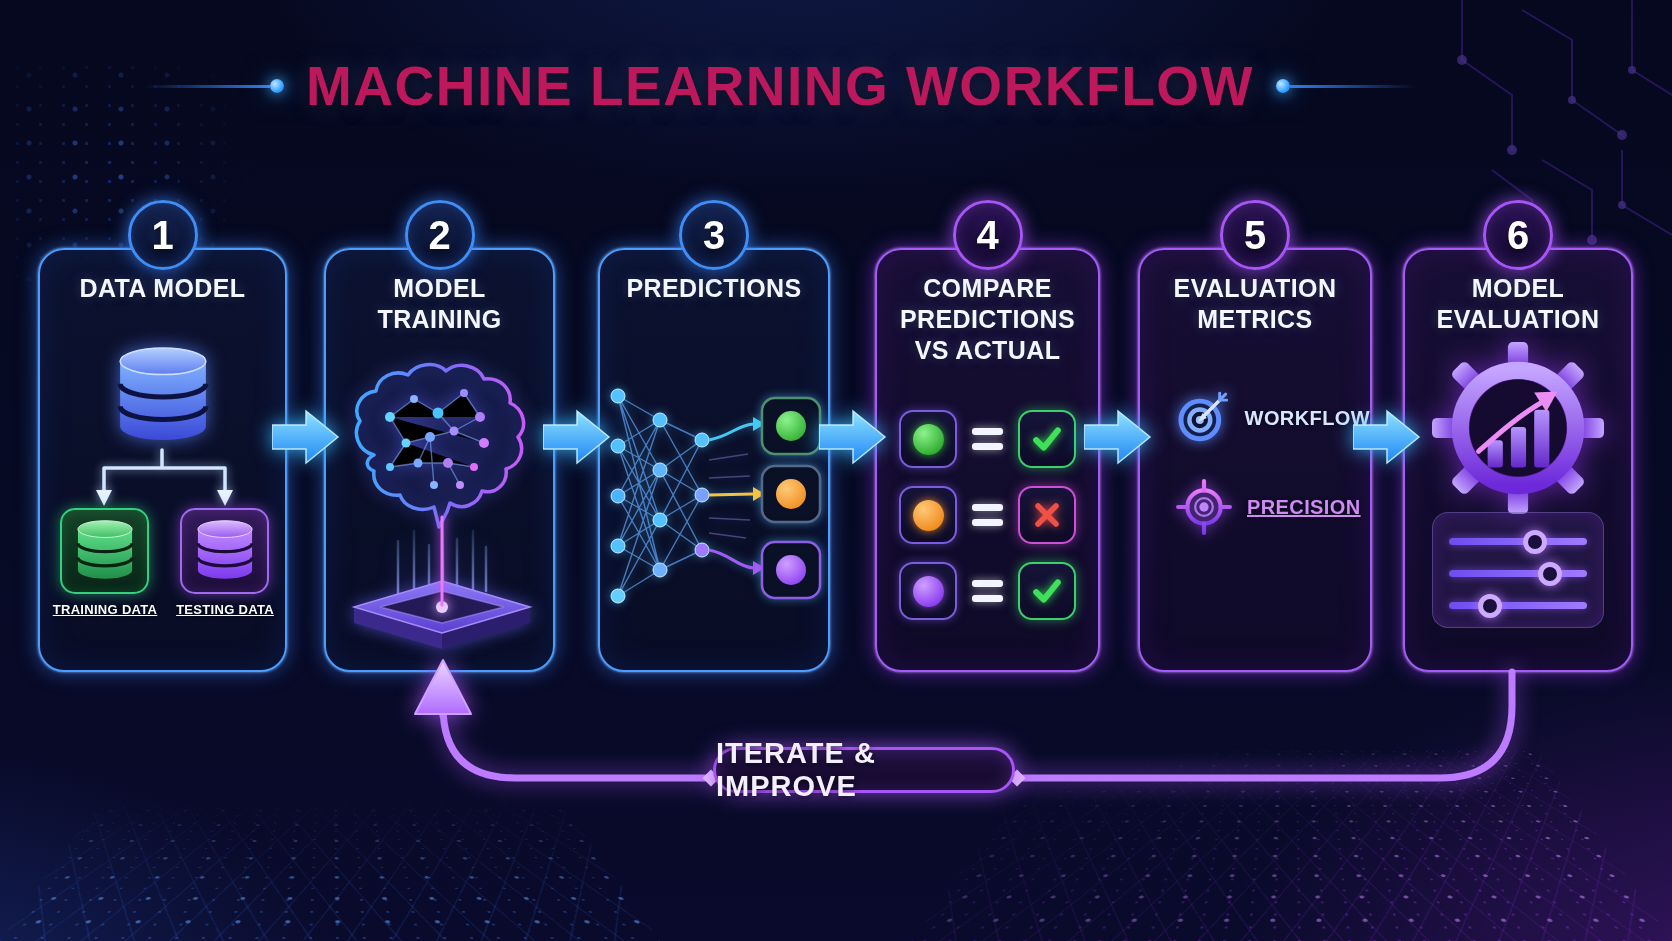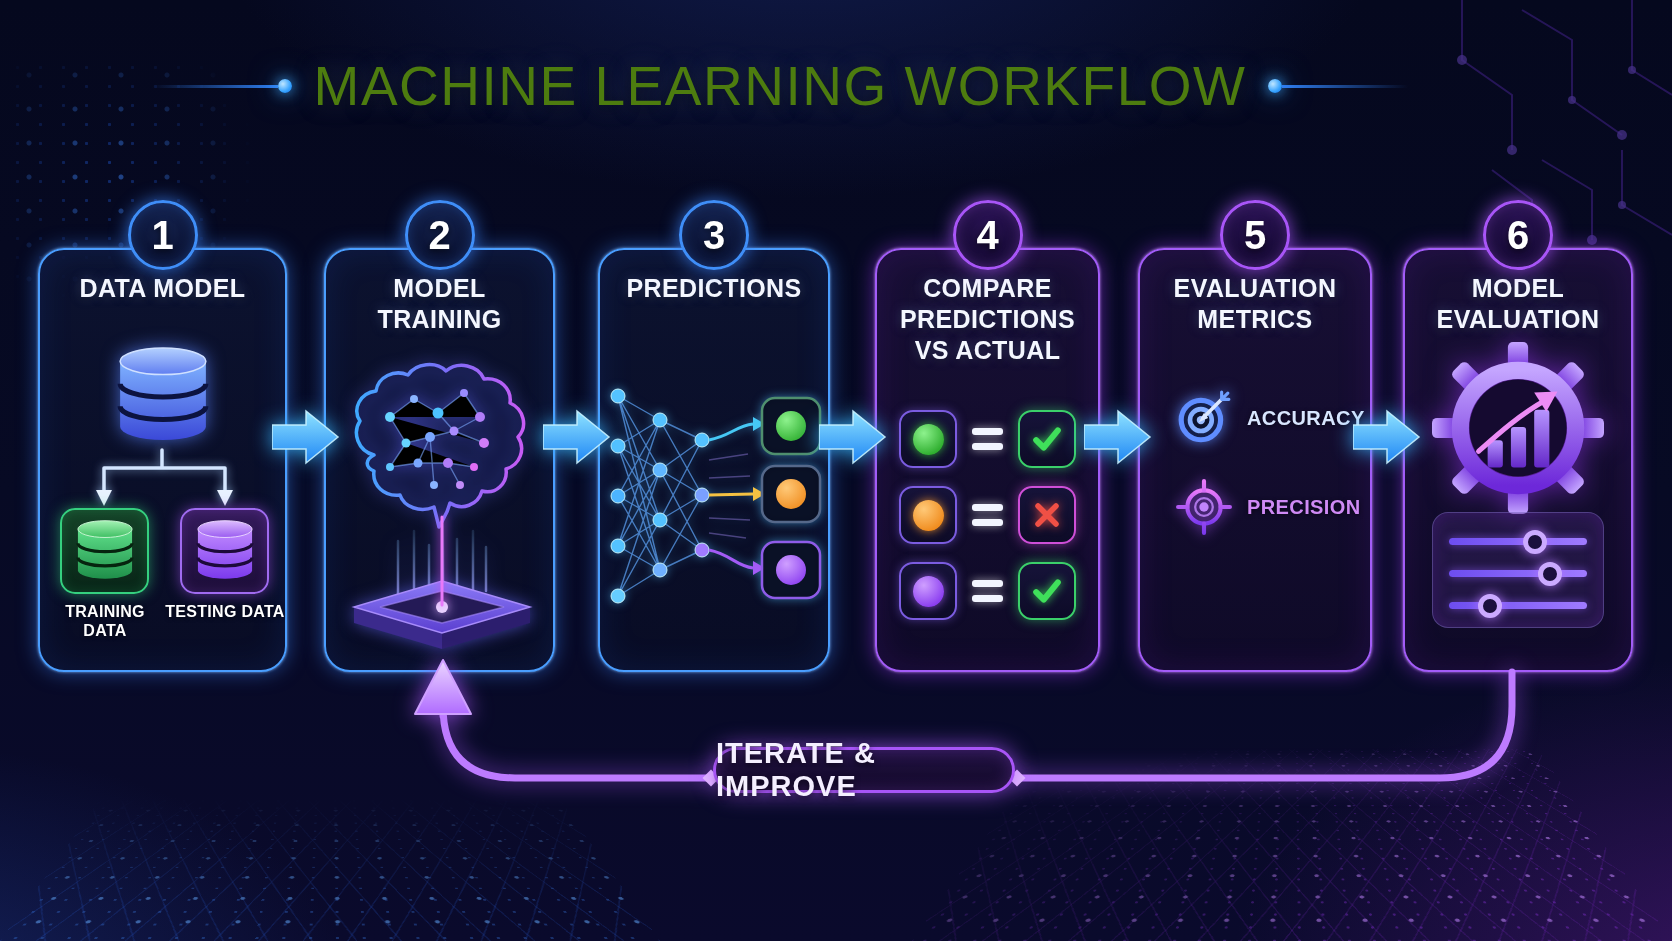--- a/index.html
+++ b/index.html
@@ -51,41 +51,41 @@
   }
   .circuit-tr{ position:absolute; right:0; top:0; width:300px; height:260px; opacity:.5; }
 
   
   .header{ position:absolute; top:54px; left:0; width:1672px; display:flex; align-items:center; justify-content:center; gap:22px; transform:translateX(-56px); }
   .decor{ display:flex; align-items:center; }
   .decor .line{ width:126px; height:3px; }
   .decor.left .line{ background:linear-gradient(90deg, rgba(37,99,235,0), #2f7ef0); }
   .decor.right .line{ background:linear-gradient(270deg, rgba(37,99,235,0), #2f7ef0); }
   .decor .dot{ width:14px; height:14px; border-radius:50%; background:radial-gradient(circle at 35% 35%, #bfe6ff, #35a2ff 60%, #1d6fe0); box-shadow:0 0 14px #3fa9ff, 0 0 30px rgba(63,169,255,.6); }
-  .main-title{ font-size:55px; font-weight:400; letter-spacing:1.5px; color:#4d7c0f; white-space:nowrap; text-shadow:0 3px 16px rgba(0,0,0,.65), 0 0 26px rgba(130,165,255,.28); }
+  .main-title{ font-size:55px; font-weight:700; letter-spacing:1.5px; color:#be185d; white-space:nowrap; text-shadow:0 3px 16px rgba(0,0,0,.65), 0 0 26px rgba(130,165,255,.28); }
 
   
   .panel{ position:absolute; top:248px; height:424px; border-radius:26px; border:2.5px solid; background:linear-gradient(180deg, rgba(13,20,50,.82), rgba(9,13,36,.72)); }
   .panel--blue{ border-color:#4a9eff; box-shadow:0 0 20px rgba(56,130,246,.55), 0 0 3px rgba(147,197,253,.9), inset 0 0 34px rgba(37,99,235,.14); }
   .panel--purple{ border-color:#a35cf8; background:linear-gradient(180deg, rgba(27,16,56,.82), rgba(17,10,40,.74)); box-shadow:0 0 20px rgba(147,51,234,.6), 0 0 3px rgba(216,180,254,.9), inset 0 0 34px rgba(126,34,206,.16); }
   .badge{ position:absolute; top:-50px; left:50%; transform:translateX(-50%); width:70px; height:70px; border-radius:50%; border:3.5px solid; display:flex; align-items:center; justify-content:center; font-size:40px; font-weight:700; color:#fff; text-shadow:0 2px 6px rgba(0,0,0,.6); }
   .badge--blue{ border-color:#3f8ef8; background:radial-gradient(circle at 50% 30%, #14224e, #0a1130 70%); box-shadow:0 0 18px rgba(59,130,246,.8), inset 0 0 14px rgba(59,130,246,.35); }
   .badge--purple{ border-color:#a855f7; background:radial-gradient(circle at 50% 30%, #2a1354, #150a33 70%); box-shadow:0 0 18px rgba(168,85,247,.8), inset 0 0 14px rgba(168,85,247,.35); }
   .panel-title{ margin-top:23px; padding:0 10px; text-align:center; font-size:25px; font-weight:700; line-height:1.24; letter-spacing:.4px; color:#f4f7ff; text-shadow:0 0 12px rgba(140,170,255,.35), 0 2px 6px rgba(0,0,0,.55); }
 
   
   .flow-arrow{ position:absolute; top:408px; width:70px; height:58px; filter:drop-shadow(0 0 10px rgba(56,182,255,.9)); z-index:6; }
 
   
   .p1-db{ position:absolute; left:77px; top:97px; }
   .p1-connector{ position:absolute; left:24px; top:198px; }
   .data-box{ position:absolute; top:258px; width:89px; height:86px; border-radius:15px; display:flex; align-items:center; justify-content:center; }
   .data-box--green{ left:20px; border:2px solid #35d07f; background:linear-gradient(180deg, rgba(22,72,40,.92), rgba(8,38,22,.92)); box-shadow:0 0 14px rgba(52,211,124,.55), inset 0 0 12px rgba(52,211,124,.2); }
   .data-box--purple{ left:140px; border:2px solid #a06bf0; background:linear-gradient(180deg, rgba(56,28,96,.92), rgba(30,14,58,.92)); box-shadow:0 0 14px rgba(168,85,247,.55), inset 0 0 12px rgba(168,85,247,.22); }
-  .data-label{ position:absolute; top:352px; width:120px; text-align:center; font-size:16px; font-weight:700; line-height:1.2; letter-spacing:.3px; text-shadow:0 1px 4px rgba(0,0,0,.6); }
+  .data-label{ position:absolute; top:352px; width:120px; text-align:center; font-size:13px; font-weight:700; line-height:1.2; letter-spacing:.3px; text-shadow:0 1px 4px rgba(0,0,0,.6);text-decoration:underline; }
   .data-label--left{ left:5px; } .data-label--right{ left:125px;text-align:center; }
 
   
   .p3-net{ position:absolute; left:6px; top:118px; filter:drop-shadow(0 0 5px rgba(80,190,255,.55)); }
 
   
   .cmp-rows{ position:absolute; left:0; top:160px; width:100%; }
   .cmp-row{ display:flex; align-items:center; justify-content:center; gap:15px; margin-bottom:18px; }
   .mini-box{ width:58px; height:58px; border-radius:14px; display:flex; align-items:center; justify-content:center; background:linear-gradient(180deg,#161339,#0d0b27); }
   .pred-box{ border:2px solid #7b5ce0; box-shadow:0 0 10px rgba(124,92,224,.5); }
@@ -95,21 +95,21 @@
   .dot--green{ background:radial-gradient(circle at 35% 30%, #8df28d, #2fae2f 75%); box-shadow:0 0 10px rgba(62,207,62,.8); }
   .dot--orange{ background:radial-gradient(circle at 35% 30%, #ffc978, #f08c1e 75%); box-shadow:0 0 10px rgba(255,158,46,.8); }
   .dot--purple{ background:radial-gradient(circle at 35% 30%, #cf9fff, #8b3ef0 75%); box-shadow:0 0 10px rgba(163,91,245,.8); }
   .eq{ display:flex; flex-direction:column; gap:8px; }
   .eq span{ width:31px; height:7px; border-radius:3px; background:#f2f5ff; box-shadow:0 0 9px rgba(255,255,255,.55); }
 
   
   .metric-rows{ position:absolute; left:0; top:140px; width:100%; }
   .metric-row{ display:flex; align-items:center; gap:15px; padding-left:36px; margin-bottom:33px; height:56px; }
   .metric-label{ font-size:20px; font-weight:700; letter-spacing:.4px; text-shadow:0 1px 4px rgba(0,0,0,.6); }
-  .ml-accuracy{ color:#d8e6ff; } .ml-precision{ color:#cf8af5; } .ml-recall{ color:#3fdde8; }
+  .ml-accuracy{ color:#d8e6ff; } .ml-precision{ color:#cf8af5;text-decoration:underline; } .ml-recall{ color:#3fdde8; }
 
   
   .p6-gear{ position:absolute; left:50%; transform:translateX(-50%); top:92px; filter:drop-shadow(0 0 14px rgba(147,51,234,.6)); }
   .sliders-box{ position:absolute; left:50%; transform:translateX(-50%); top:262px; width:172px; height:116px; border-radius:16px; background:rgba(62,42,110,.38); border:1px solid rgba(167,139,250,.35); box-shadow:inset 0 0 18px rgba(126,34,206,.25); }
   .slider-row{ position:relative; height:7px; border-radius:4px; margin:25px 16px 0; background:linear-gradient(90deg,#6d4df0,#a07bff); box-shadow:0 0 8px rgba(147,91,255,.6); }
   .knob{ position:absolute; top:50%; transform:translate(-50%,-50%); width:24px; height:24px; border-radius:50%; border:5px solid #cbaaff; background:#1b0f3d; box-shadow:0 0 12px rgba(180,120,255,.9); }
 
   
   .loop-svg{ position:absolute; inset:0; z-index:5; filter:drop-shadow(0 0 11px rgba(168,85,247,.8)); pointer-events:none; }
   .loop-pill{ position:absolute; left:713px; top:747px; width:302px; height:46px; z-index:6; border-radius:26px; border:3px solid #a855f7; background:linear-gradient(180deg, rgba(34,18,66,.95), rgba(20,10,42,.95)); box-shadow:0 0 22px rgba(168,85,247,.75), inset 0 0 16px rgba(168,85,247,.25); display:flex; align-items:center; justify-content:center; }
@@ -425,21 +425,21 @@
     <div class="metric-rows">
       <div class="metric-row">
         <svg width="56" height="56" viewBox="0 0 54 54" style="filter:drop-shadow(0 0 7px rgba(95,141,255,.8))">
           <circle cx="24" cy="29" r="19" fill="#141f4a" stroke="#5f8dff" stroke-width="5"></circle>
           <circle cx="24" cy="29" r="10.5" fill="#0d1430" stroke="#83adff" stroke-width="4.5"></circle>
           <circle cx="24" cy="29" r="4" fill="#9cbdff"></circle>
           <line x1="45" y1="8" x2="26" y2="27" stroke="#dbe7ff" stroke-width="3.5" stroke-linecap="round"></line>
           <polygon points="22,31 31,27 27,22" fill="#dbe7ff"></polygon>
           <path d="M44,9 L50,3 M44,9 L51,9 M44,9 L44,2" stroke="#6fa0ff" stroke-width="3" stroke-linecap="round"></path>
         </svg>
-        <span class="metric-label ml-accuracy">ACCURACY</span>
+        <span class="metric-label ml-accuracy">WORKFLOW</span>
       </div>
       <div class="metric-row">
         <svg width="56" height="56" viewBox="0 0 54 54" style="filter:drop-shadow(0 0 7px rgba(168,85,247,.8))">
           <circle cx="27" cy="27" r="16" fill="none" stroke="url(#precG)" stroke-width="4"></circle>
           <circle cx="27" cy="27" r="8.5" fill="none" stroke="#c084fc" stroke-width="2.2" opacity=".85"></circle>
           <circle cx="27" cy="27" r="4.5" fill="#c084fc"></circle>
           <path d="M27,2 V11 M27,43 V52 M2,27 H11 M43,27 H52" stroke="url(#precG)" stroke-width="4" stroke-linecap="round"></path>
         </svg>
         <span class="metric-label ml-precision">PRECISION</span>
       </div>

